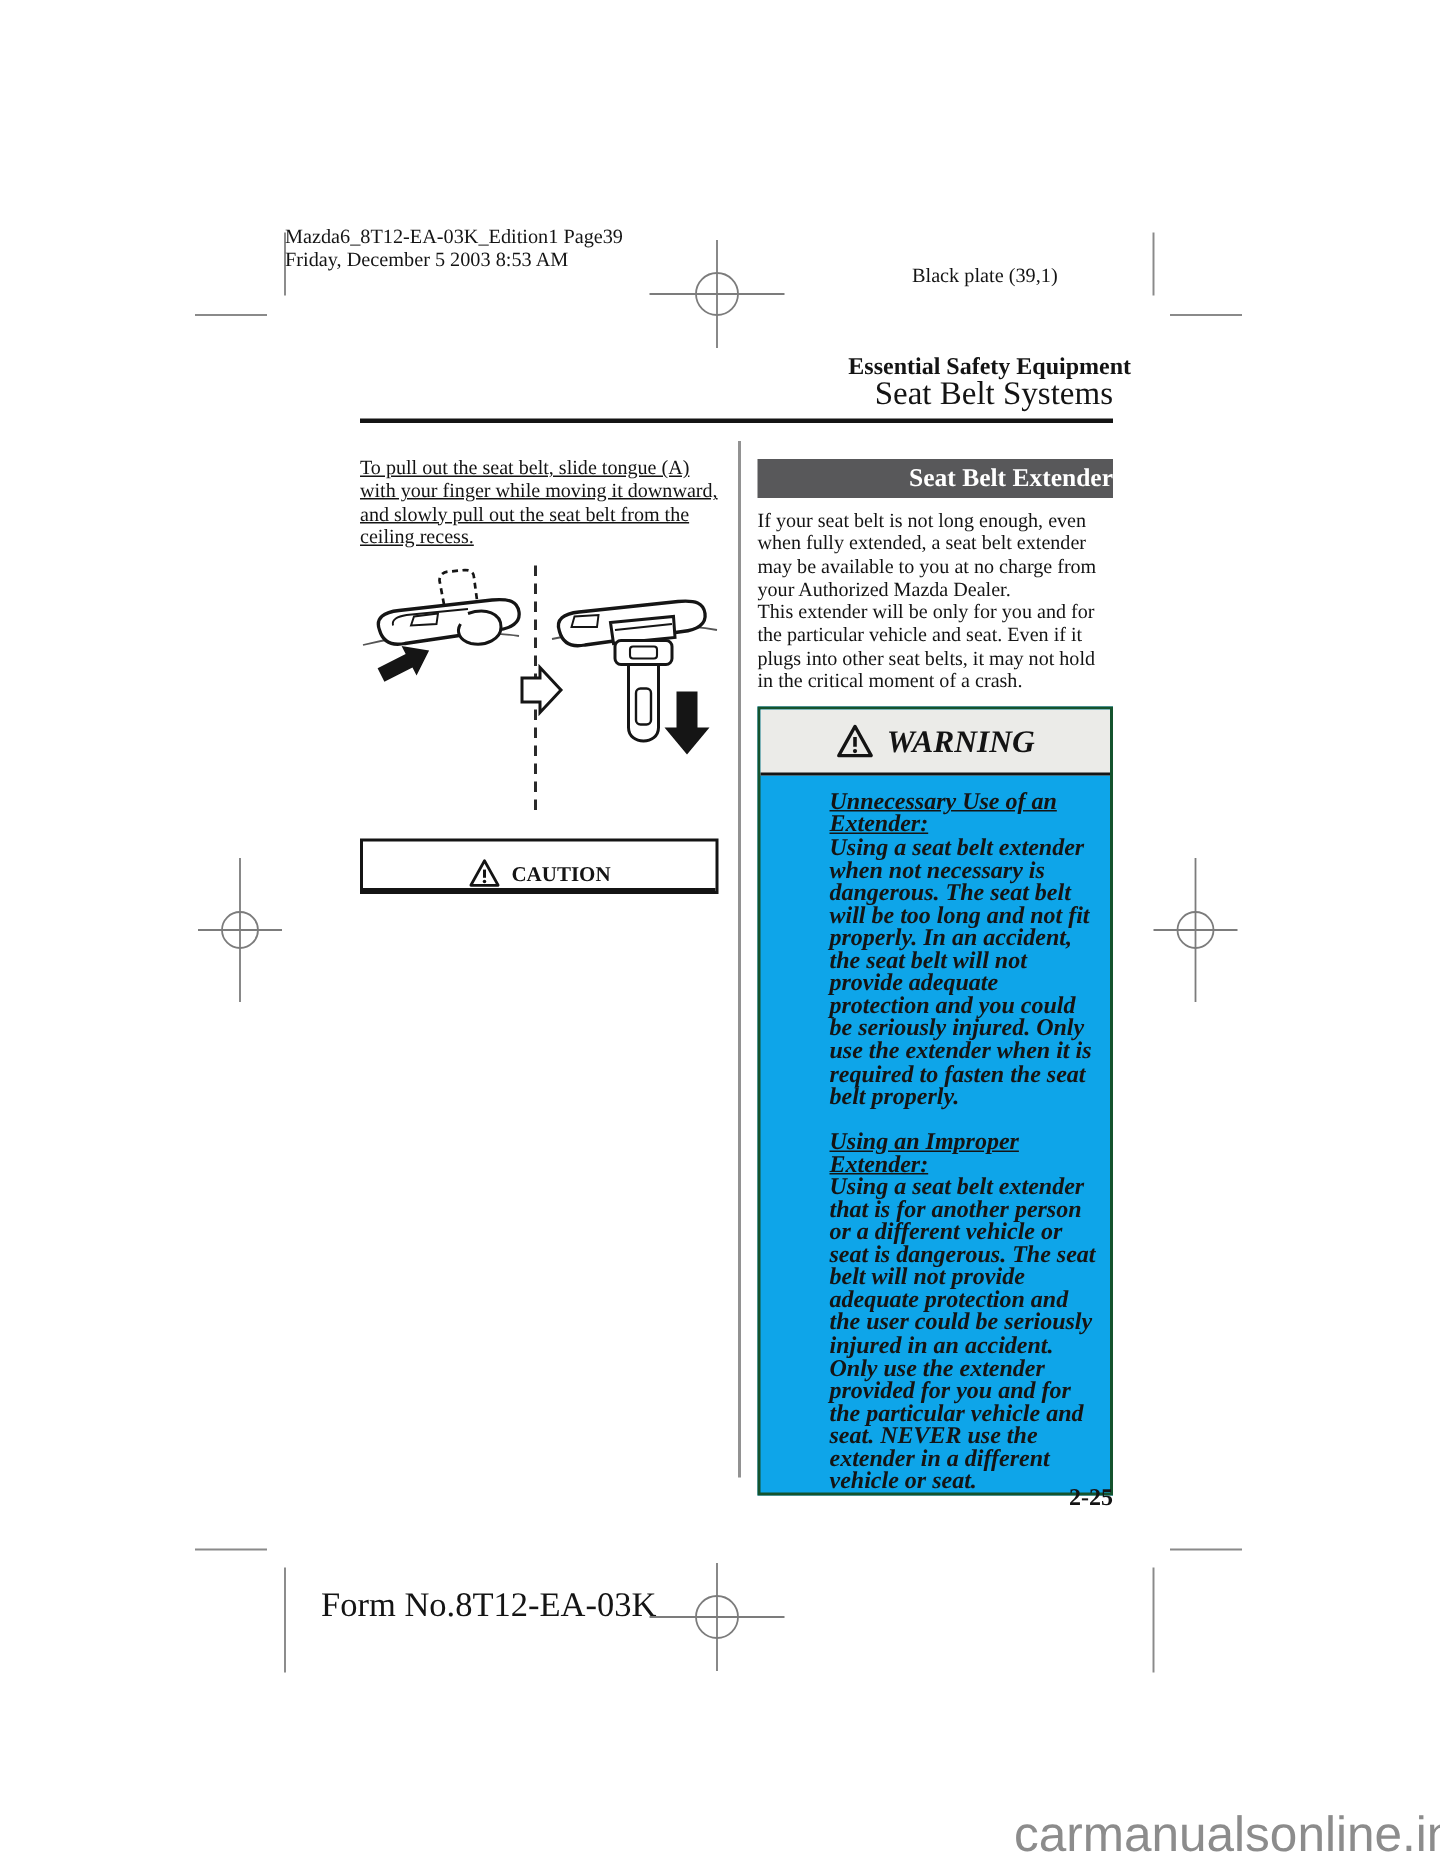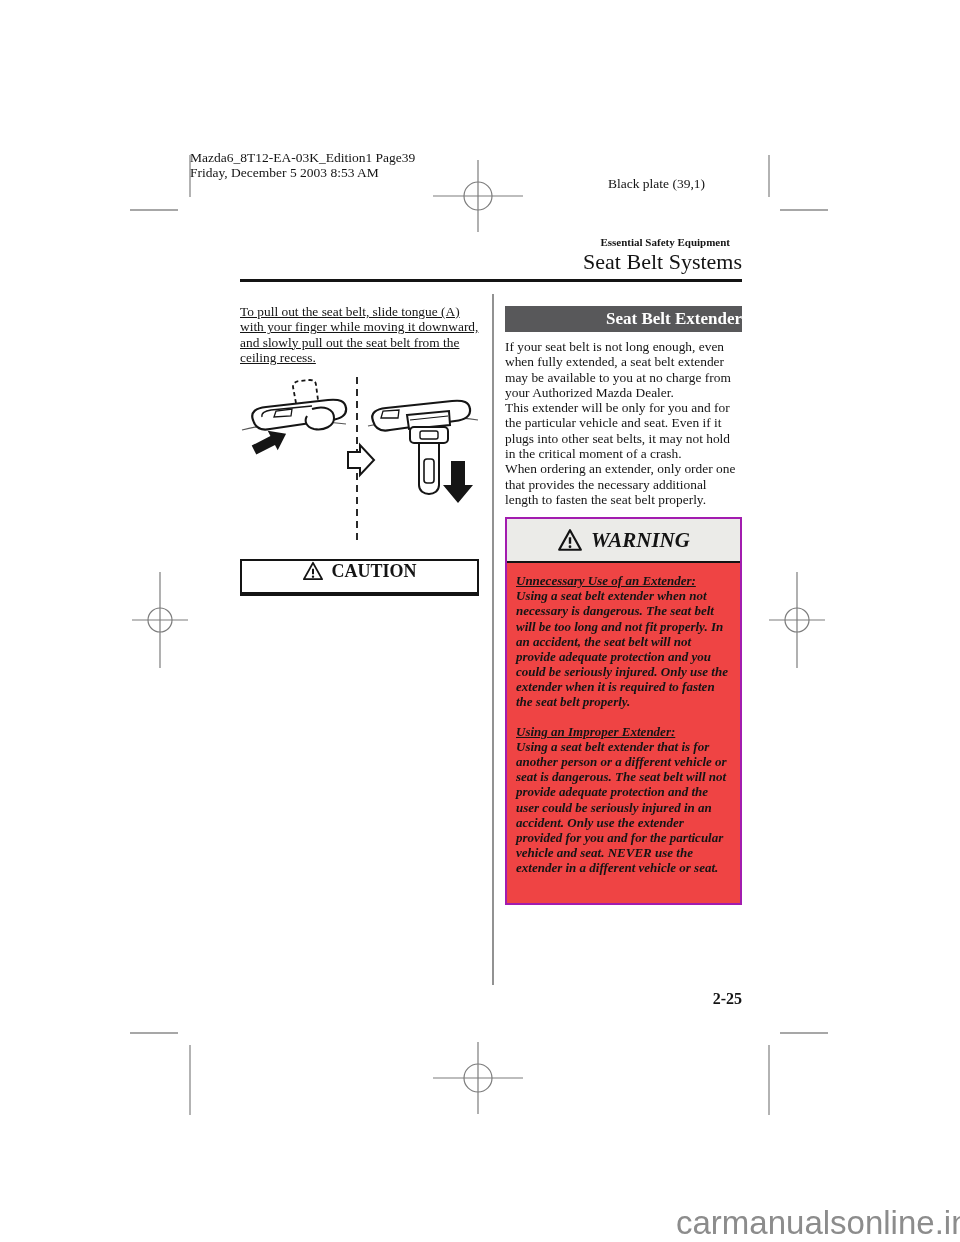--- a/index.html
+++ b/index.html
@@ -5,52 +5,52 @@
   html,body { margin:0; padding:0; background:#ffffff; }
   .page {
     position:relative; width:960px; height:1242px; background:#ffffff;
     font-family:"Liberation Serif", serif; color:#141414; overflow:hidden;
   }
   .marks { position:absolute; left:0; top:0; width:960px; height:1242px; pointer-events:none; }
 
   .print-file { position:absolute; left:190px; top:150px; font-size:13.5px; line-height:15px; white-space:nowrap; }
   .plate { position:absolute; left:608px; top:176px; font-size:13.5px; white-space:nowrap; }
 
-  .kicker { position:absolute; right:230px; top:236px; font-size:11px; font-weight:bold; white-space:nowrap; }
+  .kicker { position:absolute; right:206px; top:236px; font-size:16px; font-weight:bold; white-space:nowrap; }
   .title  { position:absolute; right:218px; top:249px; font-size:22px; font-weight:normal; white-space:nowrap; }
   .rule   { position:absolute; left:240px; top:279px; width:502px; height:3px; background:#141414; }
 
   .col-left  { position:absolute; left:240px; top:304px; width:239px; }
   .col-right { position:absolute; left:505px; top:306px; width:237px; }
   .col-divider { position:absolute; left:492px; top:294px; width:2px; height:691px; background:#929292; }
 
   .body-text { margin:0; font-size:13.4px; line-height:15.3px;text-decoration:underline; }
   .illus { display:block; margin:8px 0 0 0; }
 
   .alert-box { margin-top:14px; border:2px solid #141414; background:#fff; }
   .alert-head {
-    display:flex; align-items:flex-start; justify-content:center; gap:7px;
-    height:31px; border-bottom:2px solid #141414; font-weight:bold; font-size:18px;
+    display:flex; align-items:flex-end; justify-content:center; gap:7px;
+    height:31px; border-bottom:2px solid #141414; font-weight:bold; font-size:14px;
   }
   .alert-body { padding:7px 9px 9px 9px; font-size:13.4px; line-height:16.6px; }
 
   .section-bar {
     height:26px; line-height:26px; text-align:right;
     background:#58585a; color:#ffffff; font-weight:bold; font-size:17px;
   }
   .paras { margin-top:7px; }
   .paras p { margin:0; font-size:13.4px; line-height:15.3px; }
 
-  .warning-box { margin-top:10px; border:2px solid #a21caf; background:#ef4444; }
+  .warning-box { margin-top:10px; border:2px solid #14532d; background:#0ea5e9; }
   .warning-head {
     display:flex; align-items:center; justify-content:center; gap:8px;
     height:42px; background:#ebebe8; border-bottom:2px solid #141414;
     font-weight:bold; font-style:italic; font-size:21px;
   }
-  .warning-body { padding:10px 9px 28px 9px; font-size:13px; line-height:15.1px; font-weight:bold; font-style:italic; }
+  .warning-body { padding:10px 9px 0 9px; font-size:16px; line-height:15.1px; font-weight:bold; font-style:italic;margin-left:37px; }
   .w-heading { text-decoration:underline; }
   .w-gap { height:15px; }
 
   .page-number { position:absolute; right:218px; top:990px; font-weight:bold; font-size:16px; }
   .form-number { position:absolute; left:214px; top:1057px; font-size:23px; white-space:nowrap; }
   .watermark {
     position:absolute; left:676px; top:1204px; font-family:"Liberation Sans", sans-serif;
     font-size:33px; color:#8c8c8c; white-space:nowrap;
   }
   .tri { flex:0 0 auto; }
@@ -138,21 +138,20 @@
     </div>
   </div>
 
   <div class="col-divider"></div>
 
   <div class="col-right">
     <div class="section-bar">Seat Belt Extender</div>
     <div class="paras">
       <p>If your seat belt is not long enough, even when fully extended, a seat belt extender may be available to you at no charge from your Authorized Mazda Dealer.</p>
       <p>This extender will be only for you and for the particular vehicle and seat. Even if it plugs into other seat belts, it may not hold in the critical moment of a crash.</p>
-      <p>When ordering an extender, only order one that provides the necessary additional length to fasten the seat belt properly.</p>
     </div>
 
     <div class="warning-box">
       <div class="warning-head">
         <svg class="tri" width="26" height="24" viewBox="0 0 24 22">
           <path d="M12,2 L22,20 L2,20 Z" fill="none" stroke="#141414" stroke-width="2" stroke-linejoin="round"></path>
           <line x1="12" y1="8.5" x2="12" y2="14.5" stroke="#141414" stroke-width="2.2"></line>
           <circle cx="12" cy="17.2" r="1.3" fill="#141414"></circle>
         </svg>
         <span>WARNING</span>
@@ -161,14 +160,15 @@
         <div class="w-heading">Unnecessary Use of an Extender:</div>
         <div>Using a seat belt extender when not necessary is dangerous. The seat belt will be too long and not fit properly. In an accident, the seat belt will not provide adequate protection and you could be seriously injured. Only use the extender when it is required to fasten the seat belt properly.</div>
         <div class="w-gap"></div>
         <div class="w-heading">Using an Improper Extender:</div>
         <div>Using a seat belt extender that is for another person or a different vehicle or seat is dangerous. The seat belt will not provide adequate protection and the user could be seriously injured in an accident. Only use the extender provided for you and for the particular vehicle and seat. NEVER use the extender in a different vehicle or seat.</div>
       </div>
     </div>
   </div>
 
   <div class="page-number">2-25</div>
+  <div class="form-number">Form No.8T12-EA-03K</div>
   <div class="watermark">carmanualsonline.info</div>
 </div>
 
 </body></html>

